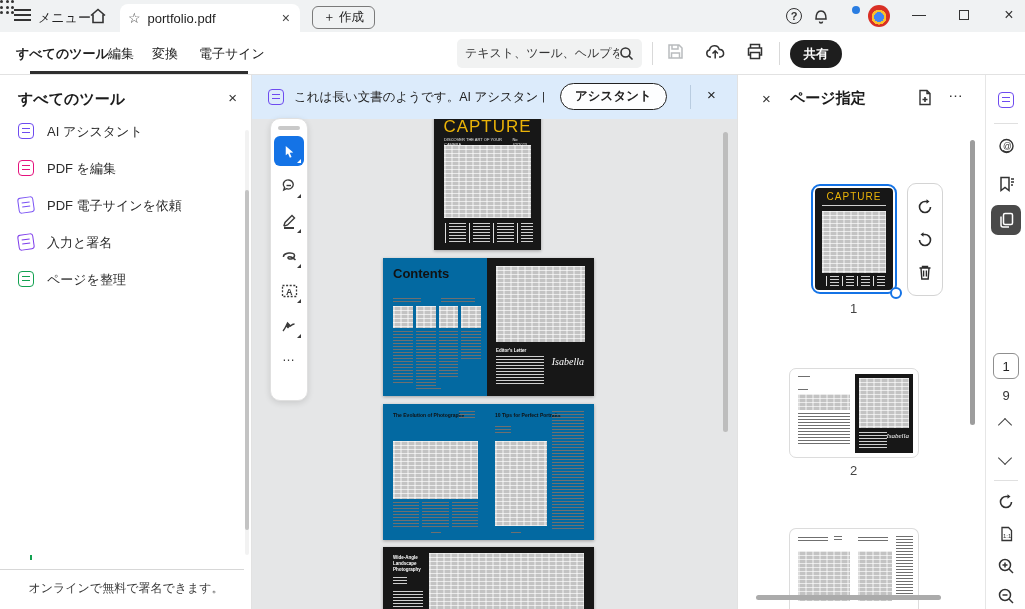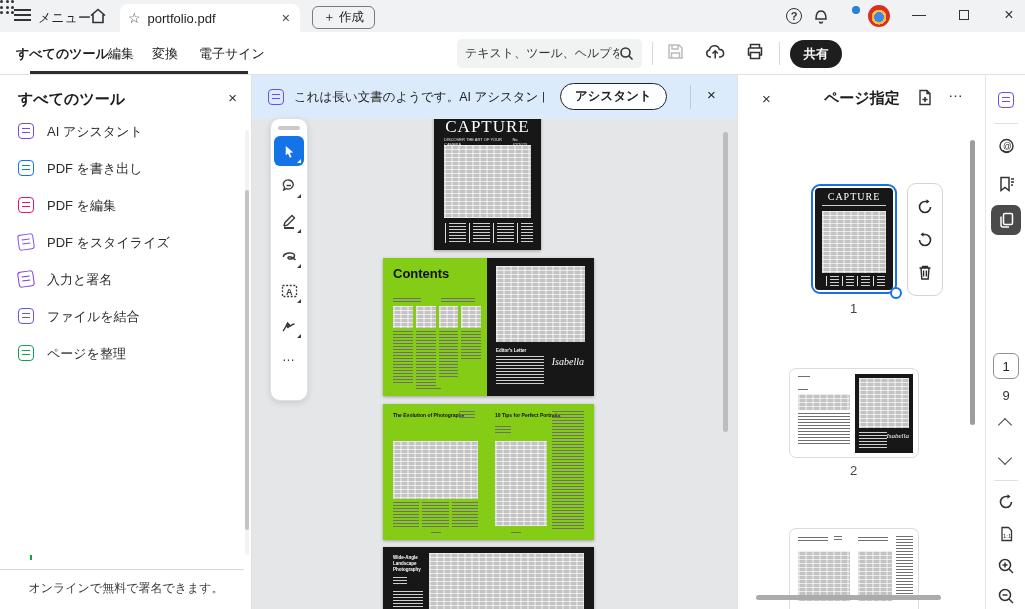--- a/index.html
+++ b/index.html
@@ -91,42 +91,42 @@
   .tool-rail { position:absolute; left:18px; top:43px; width:38px; height:283px; background:#fff; border:1px solid #e0e0e0;
                border-radius:10px; box-shadow:0 2px 6px rgba(0,0,0,.12); z-index:6; display:flex; flex-direction:column; align-items:center; }
   .rail-handle { width:22px; height:4px; background:#c9c9c9; border-radius:2px; margin:7px 0 6px; cursor:grab; }
   .rail-btn { position:relative; width:30px; height:30px; border-radius:6px; margin-bottom:5px; display:flex; align-items:center;
               justify-content:center; color:#3b3b3b; cursor:pointer; }
   .rail-btn.active { background:var(--accent-blue,#1473e6); color:#fff; }
   .rail-btn .corner { position:absolute; right:3px; bottom:3px; width:0; height:0; border-left:4px solid transparent; border-bottom:4px solid currentColor; }
   .rail-more { font-size:13px; color:#3b3b3b; letter-spacing:1px; cursor:pointer; margin-top:3px; }
 
   
-  .page { position:absolute; background:#84cc16; box-shadow:0 1px 3px rgba(0,0,0,.3); }
+  .page { position:absolute; background:#0369a1; box-shadow:0 1px 3px rgba(0,0,0,.3); }
   .page.black { background:#171717; }
   .imgblk { background:#c3c3c3;
     background-image: repeating-linear-gradient(to bottom, rgba(255,255,255,.65) 0 1px, transparent 1px 4px),
                       repeating-linear-gradient(to right, rgba(255,255,255,.4) 0 2px, transparent 2px 7px); }
   .tb { background-image: repeating-linear-gradient(to bottom, #6f6f6f 0 1px, transparent 1px 3px); }
   .tb-w { background-image: repeating-linear-gradient(to bottom, #cfcfcf 0 1px, transparent 1px 3px); }
-  .cover-title { font-family:Liberation Serif, serif; color:#ffffff; text-align:center; letter-spacing:1px; }
+  .cover-title { font-family:Liberation Sans, sans-serif; color:#eab308; text-align:center; letter-spacing:1px; }
   .cover-sub { color:#e8e8e8; font-size:4px; display:flex; justify-content:space-between; padding:0 10px; }
   .cover-footer { position:absolute; left:8px; right:8px; bottom:7px; height:20px; display:flex; align-items:stretch; }
   .cover-footer i { width:1px; background:#ddd; margin:0 3px; }
   .cover-footer b { flex:1; }
   .mini-title { font-weight:bold; color:#111; }
   .script-sig { font-family:"Liberation Serif","DejaVu Serif",serif; font-style:italic; color:#fff; }
 
   .viewer-vscroll { position:absolute; left:471px; top:49px; width:6px; height:485px; }
   .viewer-vscroll i { display:block; width:5px; height:300px; margin-top:8px; background:#bdbdbd; border-radius:3px; }
 
   
   .rpanel { position:absolute; left:737px; top:75px; width:248px; height:534px; background:#fff; border-left:1px solid #e2e2e2; }
   .rpanel-close { position:absolute; left:24px; top:15px; font-size:15px; color:#333; cursor:pointer; }
-  .rpanel-title { position:absolute; left:52px; top:14px; font-size:15px; font-weight:bold; color:#1b1b1b;margin-left:34px; }
+  .rpanel-title { position:absolute; left:52px; top:14px; font-size:15px; font-weight:bold; color:#1b1b1b; }
   .rpanel-addpage { position:absolute; left:178px; top:13px; width:20px; height:20px; color:#333; cursor:pointer; }
   .rpanel-more { position:absolute; left:210px; top:8px; font-size:15px; color:#333; letter-spacing:1px; cursor:pointer; }
 
   .thumb1-wrap { position:absolute; left:73px; top:109px; width:86px; height:110px; border:2px solid var(--accent-blue,#1473e6);
                  border-radius:9px; padding:2px; background:#fff; cursor:pointer; }
   .thumb1 { width:100%; height:100%; background:#171717; border-radius:4px; position:relative; overflow:hidden; }
   .thumb-handle { position:absolute; right:-7px; bottom:-7px; width:12px; height:12px; background:#fff;
                   border:2px solid var(--accent-blue,#1473e6); border-radius:50%; cursor:nwse-resize; }
   .thumb-controls { position:absolute; left:169px; top:108px; width:36px; height:113px; background:#fff; border:1px solid #d4d4d4;
                     border-radius:9px; display:flex; flex-direction:column; align-items:center; justify-content:space-around; padding:6px 0; }
@@ -241,46 +241,38 @@
   <div class="sidebar">
     <div class="sidebar-header">すべてのツール</div>
     <div class="sidebar-close">×</div>
     <div class="side-list">
     <div class="side-item">
       <span class="sicon ic-ai" style="color: rgb(110, 75, 240);"></span>
       <span class="side-label">AI アシスタント</span>
     </div>
 
 
-    <div class="side-item">
-      <span class="sicon ic-export" style="color: rgb(20, 115, 230);"></span>
-      <span class="side-label">PDF を書き出し</span>
-    </div>
 
     <div class="side-item">
       <span class="sicon ic-edit" style="color: rgb(229, 18, 125);"></span>
       <span class="side-label">PDF を編集</span>
     </div>
 
 
 
     <div class="side-item">
       <span class="sicon ic-stylize" style="color: rgb(122, 82, 244);"></span>
-      <span class="side-label">PDF をスタイライズ</span>
+      <span class="side-label">PDF 電子サインを依頼</span>
     </div>
 
     <div class="side-item">
       <span class="sicon ic-fill-sign" style="color: rgb(125, 59, 235);"></span>
       <span class="side-label">入力と署名</span>
     </div>
 
-    <div class="side-item">
-      <span class="sicon ic-combine" style="color: rgb(95, 87, 232);"></span>
-      <span class="side-label">ファイルを結合</span>
-    </div>
 
     <div class="side-item">
       <span class="sicon ic-organize" style="color: rgb(18, 161, 80);"></span>
       <span class="side-label">ページを整理</span>
     </div>
   </div>
     <div class="side-item-partial"><span class="sicon" style="color:#12A150"></span></div>
     <div class="side-divider"></div>
     <div class="side-footer">
       <div>オンラインで無料で署名できます。</div>

